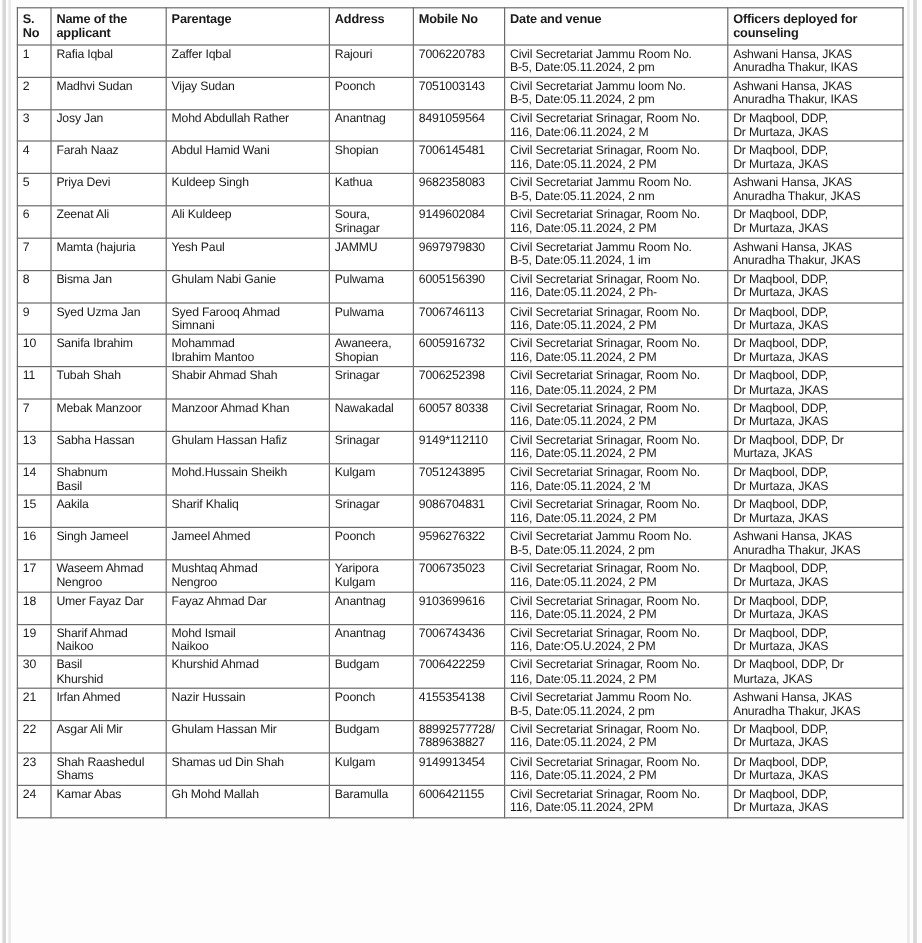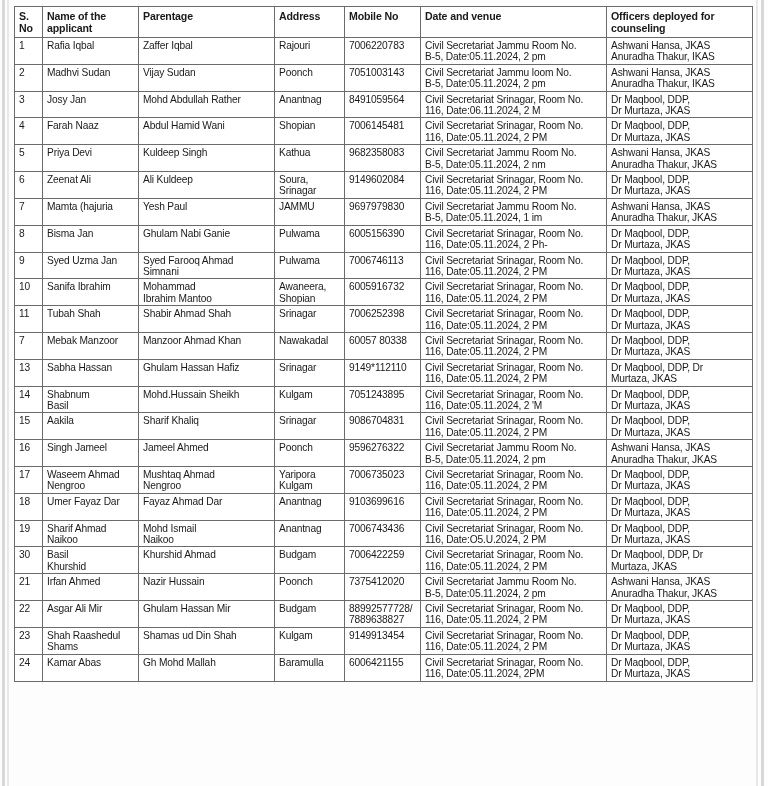--- a/index.html
+++ b/index.html
@@ -646,21 +646,21 @@
             <td>
               <span class="cell-line">Irfan Ahmed</span>
             </td>
             <td>
               <span class="cell-line">Nazir Hussain</span>
             </td>
             <td>
               <span class="cell-line">Poonch</span>
             </td>
             <td>
-              <span class="cell-line">7375412020</span>
+              <span class="cell-line">4155354138</span>
             </td>
             <td>
               <span class="cell-line">Civil Secretariat Jammu Room No.</span>
               <span class="cell-line">B-5, Date:05.11.2024, 2 pm</span>
             </td>
             <td>
               <span class="cell-line">Ashwani Hansa, JKAS</span>
               <span class="cell-line">Anuradha Thakur, JKAS</span>
             </td>
           </tr>

